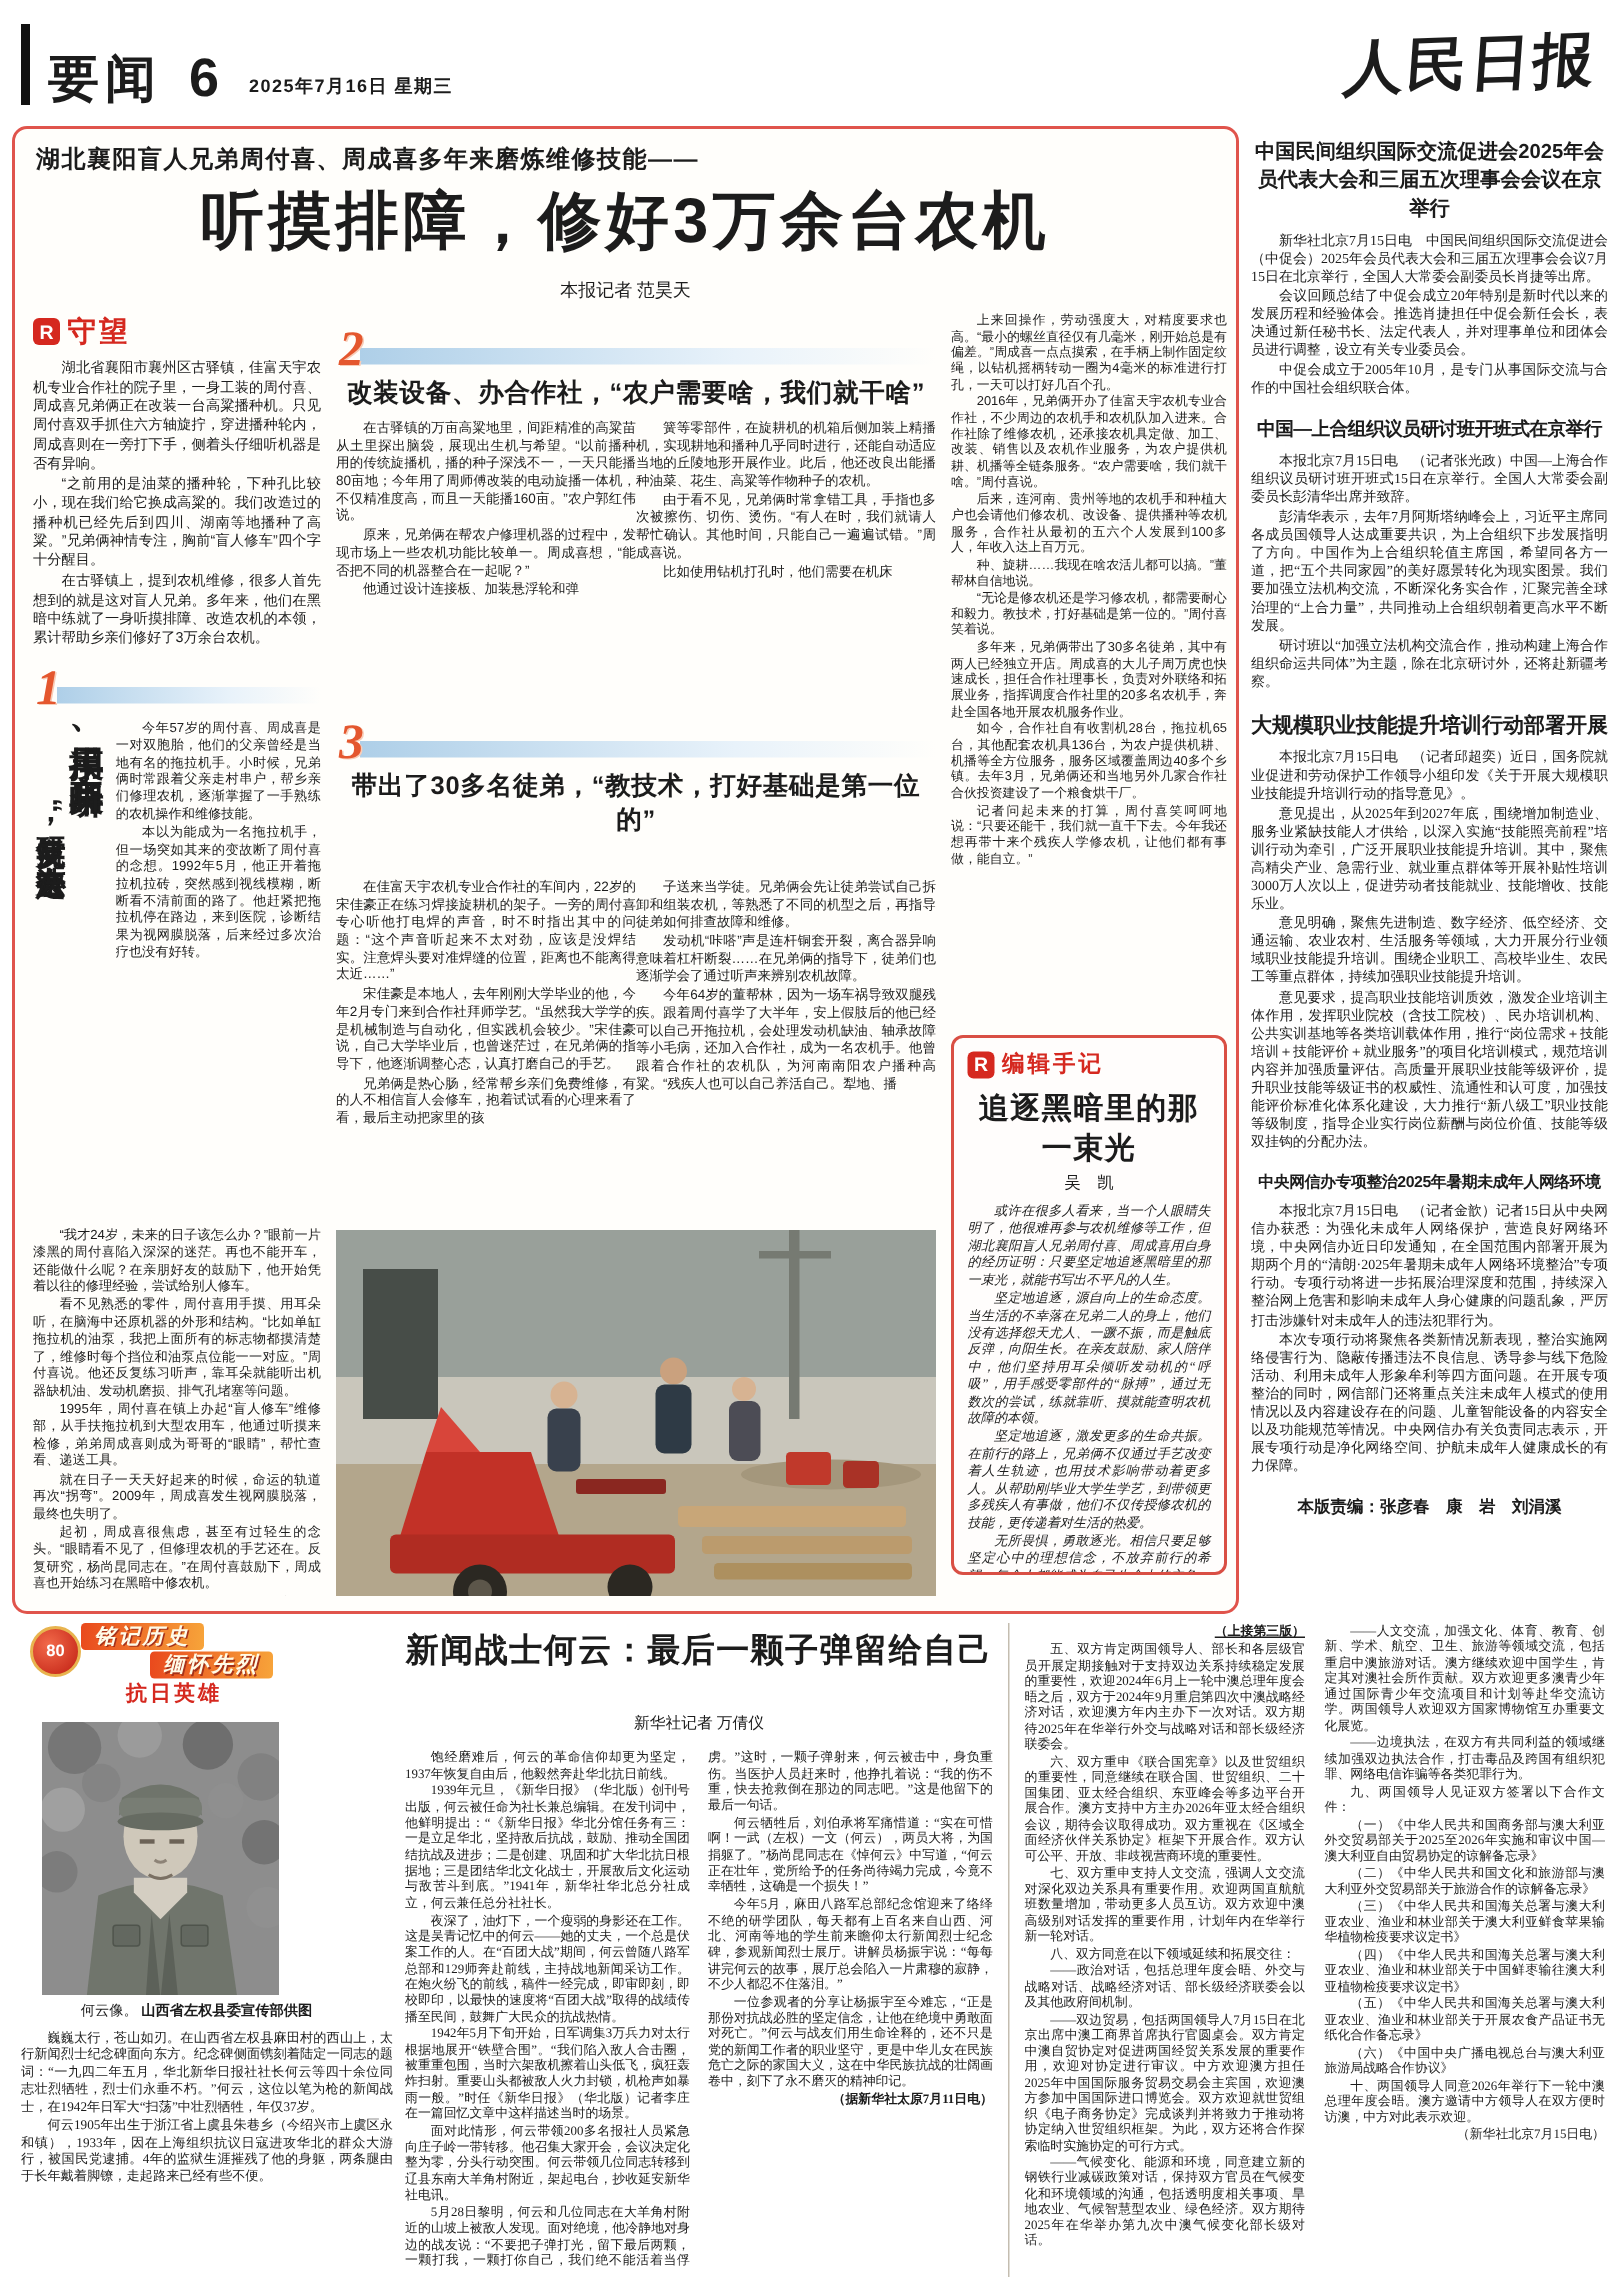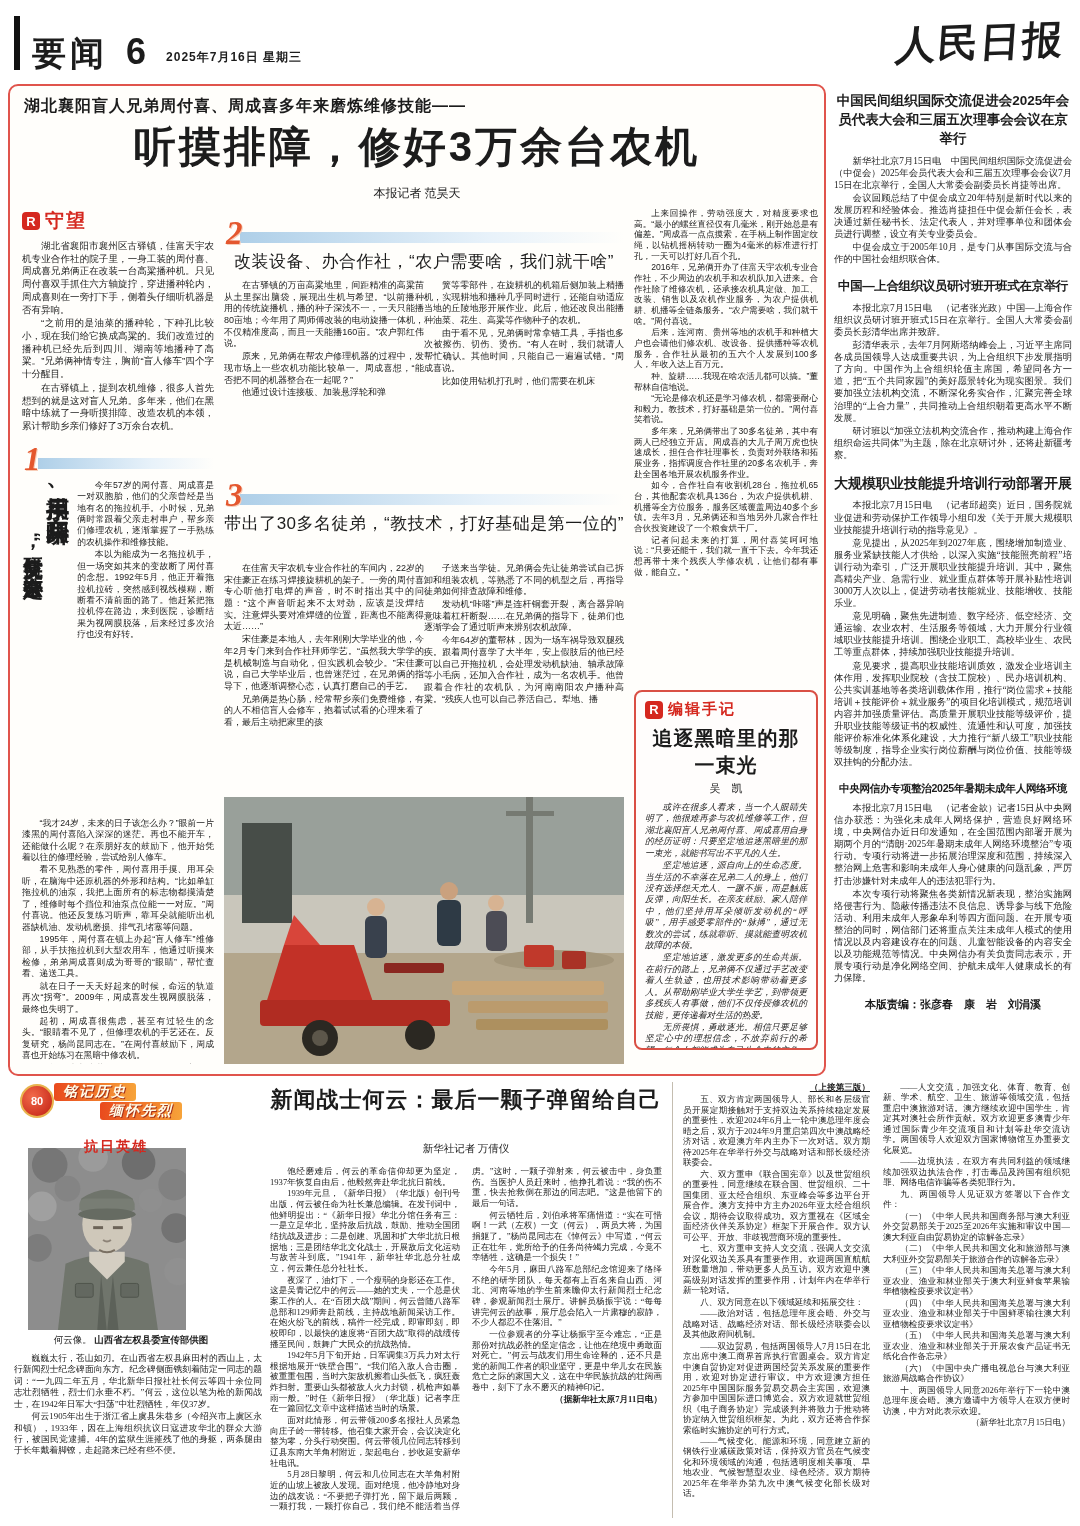--- a/index.html
+++ b/index.html
@@ -28,21 +28,21 @@
   .secnum{position:relative;height:34px;margin:6px 0 2px 0;flex:0 0 auto;}
   .secnum .bar{position:absolute;left:16px;bottom:5px;right:0;height:11px;background:linear-gradient(90deg,#aecfe8,#e8f2fa 65%,rgba(255,255,255,0));}
   .secnum .n{position:absolute;left:2px;bottom:-2px;font-family:"Liberation Serif",serif;font-style:italic;font-weight:900;font-size:33px;color:#e4572e;line-height:1;text-shadow:1px 1px 0 #f8cdb8;}
   .vblock{display:flex;gap:7px;margin-top:4px;flex:0 0 auto;}
   .vtitle{writing-mode:vertical-rl;height:332px;font-weight:900;line-height:1.12;flex:0 0 auto;}
   .vt1{font-size:23px;display:block;}
   .vt2{font-size:20px;display:block;margin-top:52px;}
   .beside{flex:1;height:332px;overflow:hidden;}
   .beside .para,.below .para{font-size:8.8px;line-height:1.3;}
   .below{margin-top:6px;overflow:hidden;flex:1;}
-  .sec-title{text-align:center;font-size:17px;font-weight:400;margin:2px 0 7px 0;letter-spacing:0.5px;}
+  .sec-title{text-align:center;font-size:17px;font-weight:700;margin:2px 0 7px 0;letter-spacing:0.5px;}
   .twocol{display:flex;}
   .tc{flex:1;overflow:hidden;}
   .tc .para{font-size:9px;line-height:1.3;}
   .tc-s2{height:190px;}
   .tc-s3{height:228px;margin-top:21px;}
   .photo-wrap{margin-top:6px;}
   .photo-frame{width:100%;height:276px;overflow:hidden;background:#b9b6ac;}
   .photo-frame svg{display:block;width:100%;height:100%;}
   .c4 .cont{height:474px;overflow:hidden;}
   .c4 .cont .para{font-size:8.6px;line-height:1.24;}
@@ -61,21 +61,21 @@
   .sb-body .para{font-size:9.3px;line-height:1.3;font-family:"Liberation Serif",serif;}
   .sb-editors{text-align:center;font-size:11px;font-weight:900;margin-top:12px;}
   
   .hero{position:absolute;left:14px;top:1082px;width:648px;height:436px;overflow:hidden;}
   .hero-left{position:absolute;left:0;top:0;width:248px;}
   .badge{position:relative;width:170px;height:58px;margin-left:6px;}
   .badge-emblem{position:absolute;left:0;top:2px;width:30px;height:30px;border-radius:50%;background:radial-gradient(circle at 35% 35%,#f26a4a,#c01e12);border:2px solid #e8b44f;color:#fff;font-size:11px;font-weight:900;display:flex;align-items:center;justify-content:center;}
   .badge-r1,.badge-r2{display:inline-block;background:linear-gradient(95deg,#e9491d,#f7a43a);color:#fffbe8;font-weight:900;font-style:italic;font-size:14px;padding:0 9px;border-radius:3px;text-shadow:1px 1px 0 #a5321a;letter-spacing:2px;}
   .badge-r1{margin-left:34px;}
   .badge-r2{margin-left:80px;margin-top:1px;font-style:italic;}
-  .badge-r3{display:block;margin-left:64px;margin-top:18px;color:#d5281f;font-weight:900;font-size:14px;letter-spacing:2px;}
+  .badge-r3{display:block;margin-left:64px;margin-top:1px;color:#d5281f;font-weight:900;font-size:14px;letter-spacing:2px;}
   .hero-photo{width:158px;height:182px;margin:8px 0 0 14px;background:#8e8e8e;overflow:hidden;}
   .hero-photo svg{display:block;width:100%;height:100%;}
   .hero-caption{margin:4px 0 6px 2px;font-size:9.5px;text-align:center;width:230px;font-family:"Liberation Serif",serif;}
   .hero-caption b{font-weight:900;}
   .hero-cola .para{font-size:8.8px;line-height:1.3;font-family:"Liberation Serif",serif;}
   .hero-head{position:absolute;left:256px;top:4px;width:392px;text-align:center;font-size:22px;font-weight:900;letter-spacing:1px;line-height:1.25;}
   .hero-byline{position:absolute;left:256px;top:60px;width:392px;text-align:center;font-size:10.5px;font-family:"Liberation Serif",serif;}
   .hero-body{position:absolute;left:256px;top:84px;width:392px;height:350px;columns:2;column-gap:12px;column-fill:auto;overflow:hidden;}
   .hero-body .para{font-size:8.6px;line-height:1.24;font-family:"Liberation Serif",serif;}
   .hero-body .para:last-child{text-align:right;font-weight:700;}

